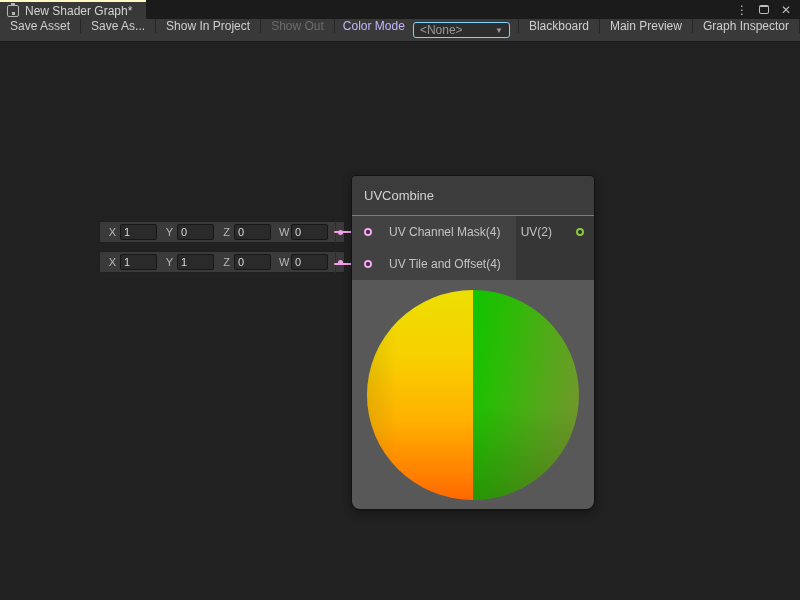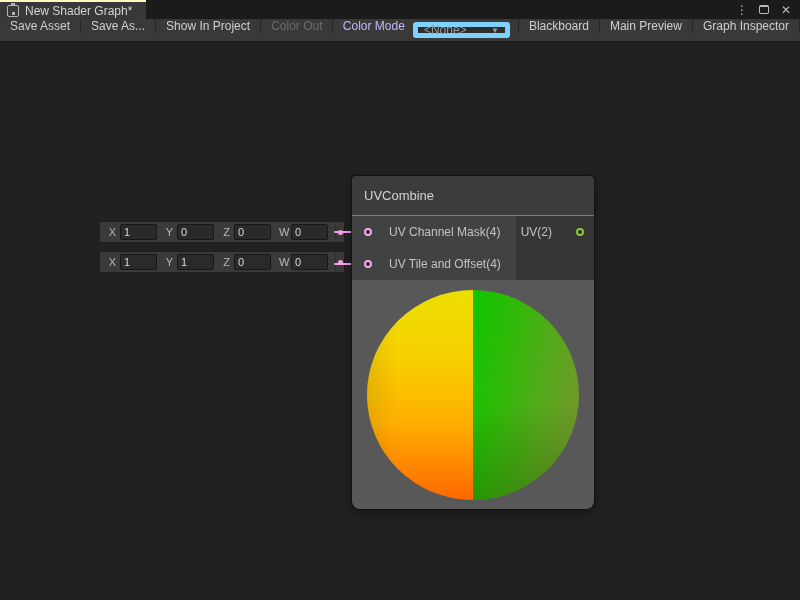--- a/index.html
+++ b/index.html
@@ -74,21 +74,21 @@
     white-space: nowrap;
   }
   .tb-btn.disabled { color: #6b6b6b; cursor: default; }
   .tb-btn.left-edge { border-left: 1px solid #262626; }
   .tb-spacer { flex: 1; }
   .cm-label { display: flex; align-items: center; padding: 0 8px 0 6px; color: #c4b5fd; }
   .dropdown {
     align-self: center;
     width: 97px; height: 16px;
     background: #2d2d2d;
-    border: 5px solid #7dd3fc;
+    border: 1px solid #7dd3fc;
     border-radius: 3px;
     display: flex; align-items: center;
     padding: 0 6px;
     color: #989898;
     cursor: pointer;
     margin-right: 8px;
   }
   .dropdown .caret { margin-left: auto; font-size: 8px; color: #9a9a9a; }
 
   
@@ -222,21 +222,21 @@
         <span class="maxbox"></span>
       </span>
     <span class="wc">✕</span>
   </div>
 </div>
 
 <div class="toolbar">
   <div class="tb-btn">Save Asset</div>
   <div class="tb-btn">Save As...</div>
   <div class="tb-btn">Show In Project</div>
-  <div class="tb-btn disabled">Color Out</div>
+  <div class="tb-btn disabled">Show Out</div>
   <div class="tb-spacer"></div>
   <div class="cm-label">Color Mode</div>
   <div class="dropdown">
     <span>&lt;None&gt;</span>
     <span class="caret">▼</span>
   </div>
   <div class="tb-btn left-edge">Blackboard</div>
   <div class="tb-btn">Main Preview</div>
   <div class="tb-btn">Graph Inspector</div>
 </div>

